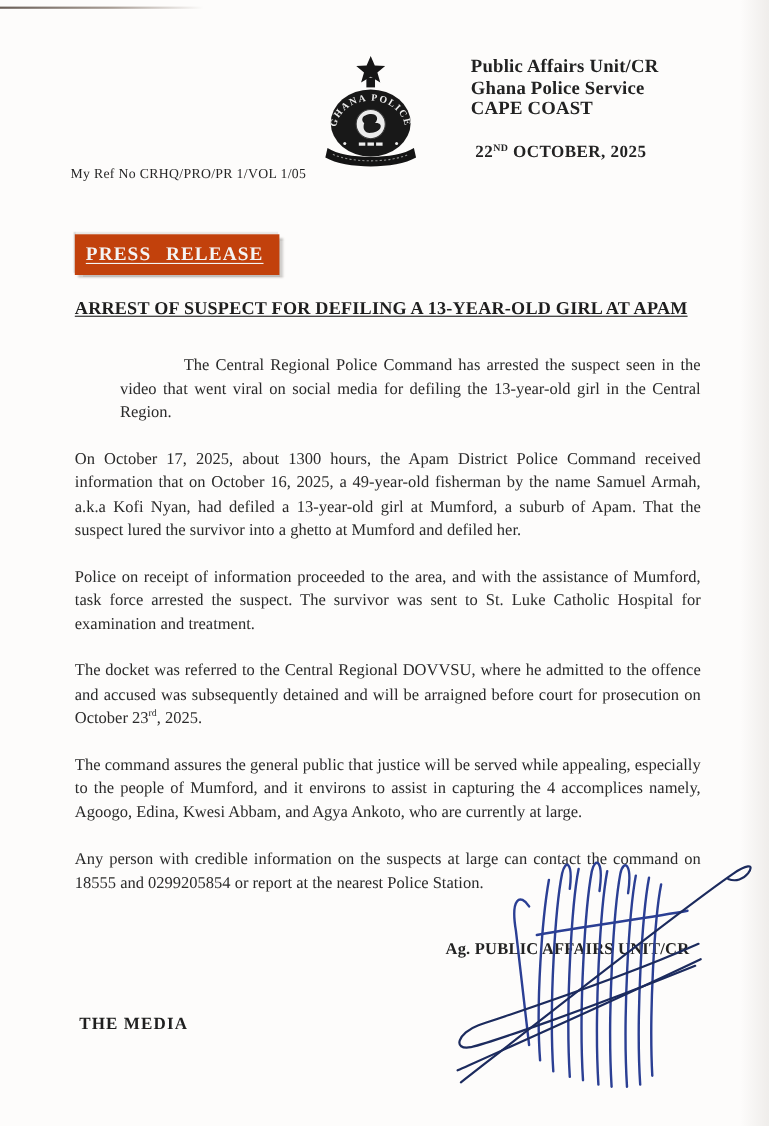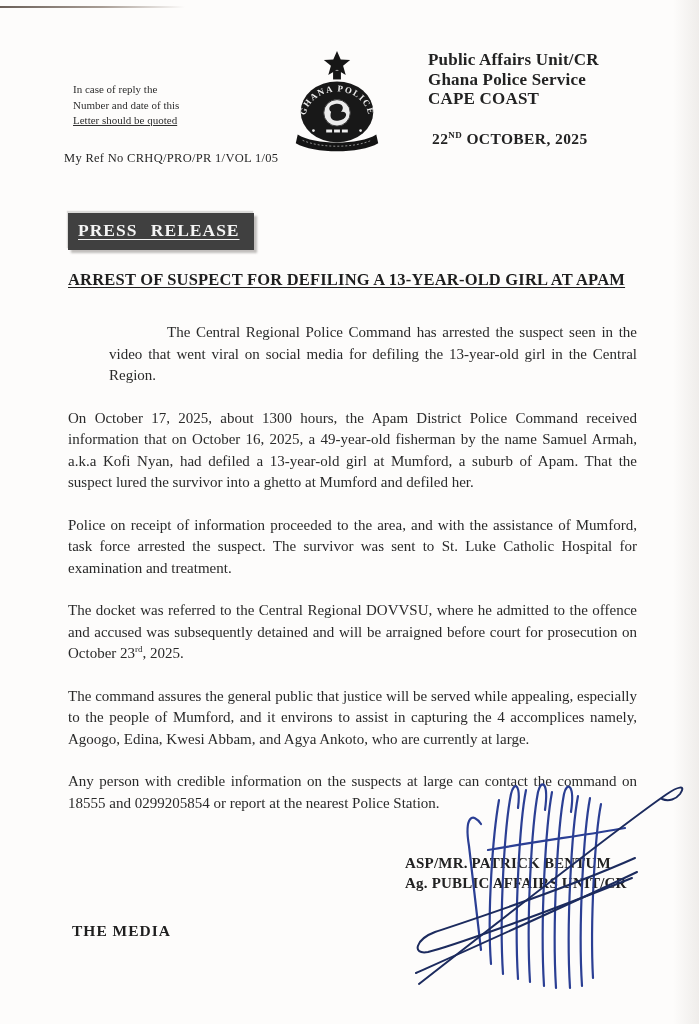--- a/index.html
+++ b/index.html
@@ -38,21 +38,21 @@
     letter-spacing:.2px;
   }
   .date-line{
     position:absolute;left:432px;top:130px;
     font-size:15.5px;font-weight:bold;color:#222;letter-spacing:.4px;
   }
   sup.ord{font-size:9px;vertical-align:super;line-height:0;}
   
   .pr-box{
     position:absolute;left:68px;top:213px;
-    background:#404040;
+    background:#c2410c;
     padding:7px 14px 9px 10px;
     box-shadow:3px 3px 2px rgba(120,115,110,0.45), -1px -2px 1px rgba(120,115,110,0.25);
     text-align:right;
   }
   .pr-box span{
     color:#f4f4f4;font-weight:bold;font-size:17.5px;
     letter-spacing:1px;word-spacing:8px;
     text-decoration:underline;text-underline-offset:3px;
   }
   
@@ -81,25 +81,20 @@
   }
 </style>
 </head>
 <body>
 
 <div class="page">
 
   <div class="scan-top-line"></div>
   <div class="scan-right-shade"></div>
 
-  <div class="reply-note">
-    <div>In case of reply the</div>
-    <div>Number and date of this</div>
-    <div class="u">Letter should be quoted</div>
-  </div>
 
   <div class="ref-line">My Ref  No  CRHQ/PRO/PR 1/VOL 1/05</div>
 
   <div class="badge-wrap">
     <svg viewBox="0 0 110 110" width="108" height="108">
       <g>
         <polygon fill="#161616" points="55,1 58.8,9.8 68.4,10.1 61.2,16.1 63.9,25.4 55,20.2 46.1,25.4 48.8,16.1 41.6,10.1 51.2,9.8"></polygon>
         <rect x="51" y="21" width="8" height="9" fill="#161616"></rect>
       </g>
       <ellipse cx="55" cy="63" rx="37" ry="31" fill="#181818"></ellipse>
@@ -145,21 +140,20 @@
   <div class="body-text">
     <p class="indent">The Central Regional Police Command has arrested the suspect seen in the video that went viral on social media for defiling the 13-year-old girl in the Central Region.</p>
     <p>On October 17, 2025, about 1300 hours, the Apam District Police Command received information that on October 16, 2025, a 49-year-old fisherman by the name Samuel Armah, a.k.a Kofi Nyan, had defiled a 13-year-old girl at Mumford, a suburb of Apam. That the suspect lured the survivor into a ghetto at Mumford and defiled her.</p>
     <p>Police on receipt of information proceeded to the area, and with the assistance of Mumford, task force arrested the suspect. The survivor was sent to St. Luke Catholic Hospital for examination and treatment.</p>
     <p><span>The docket was referred to the Central Regional DOVVSU, where he admitted to the offence and accused was subsequently detained and will be arraigned before court for prosecution on October 23</span><sup class="ord">rd</sup><span>, 2025.</span></p>
     <p>The command assures the general public that justice will be served while appealing, especially to the people of Mumford, and it environs to assist in capturing the 4 accomplices namely, Agoogo, Edina, Kwesi Abbam, and Agya Ankoto, who are currently at large.</p>
     <p>Any person with credible information on the suspects at large can contact the command on 18555 and 0299205854 or report at the nearest Police Station.</p>
   </div>
 
   <div class="sig-text">
-    <div>ASP/MR. PATRICK BENTUM</div>
     <div>Ag. PUBLIC AFFAIRS UNIT/CR</div>
   </div>
 
   <div class="sig-scribble">
     <svg viewBox="0 0 296 250" width="296" height="250" fill="none" stroke-linecap="round">
       <g stroke="#2b3f94" stroke-width="2.2">
         <path d="M78,62 C70,50 61,54 66,84 C70,116 74,152 78,188"></path>
         <path d="M88,202 C84,150 90,72 96,38"></path>
         <path d="M100,212 C96,150 102,62 108,32 C111,19 118,21 115,46"></path>
         <path d="M115,217 C111,152 117,58 123,28"></path>

